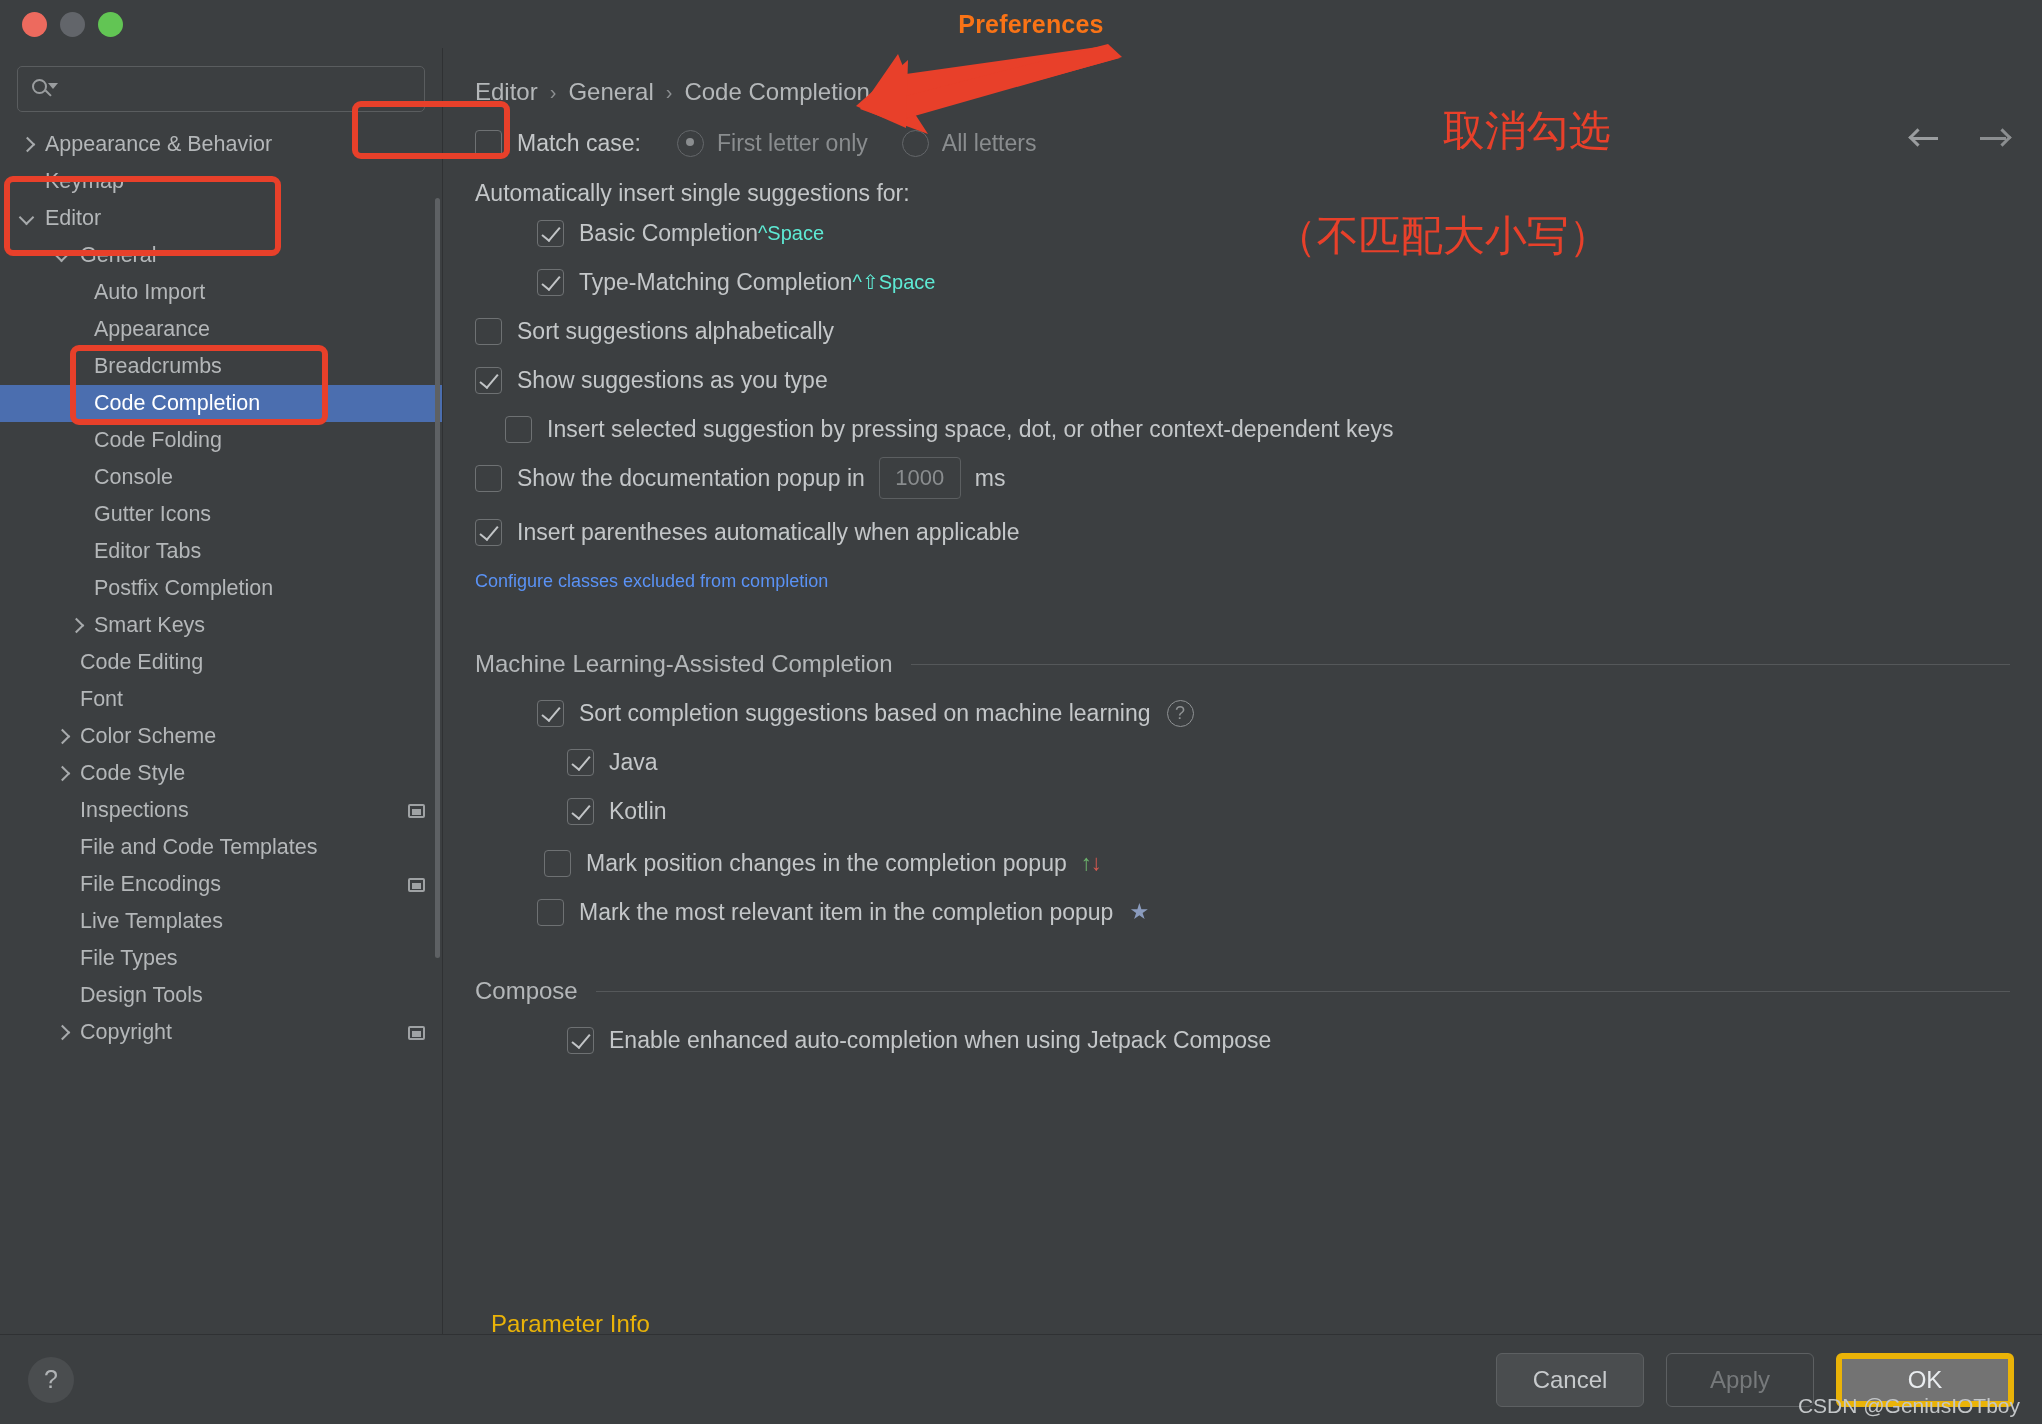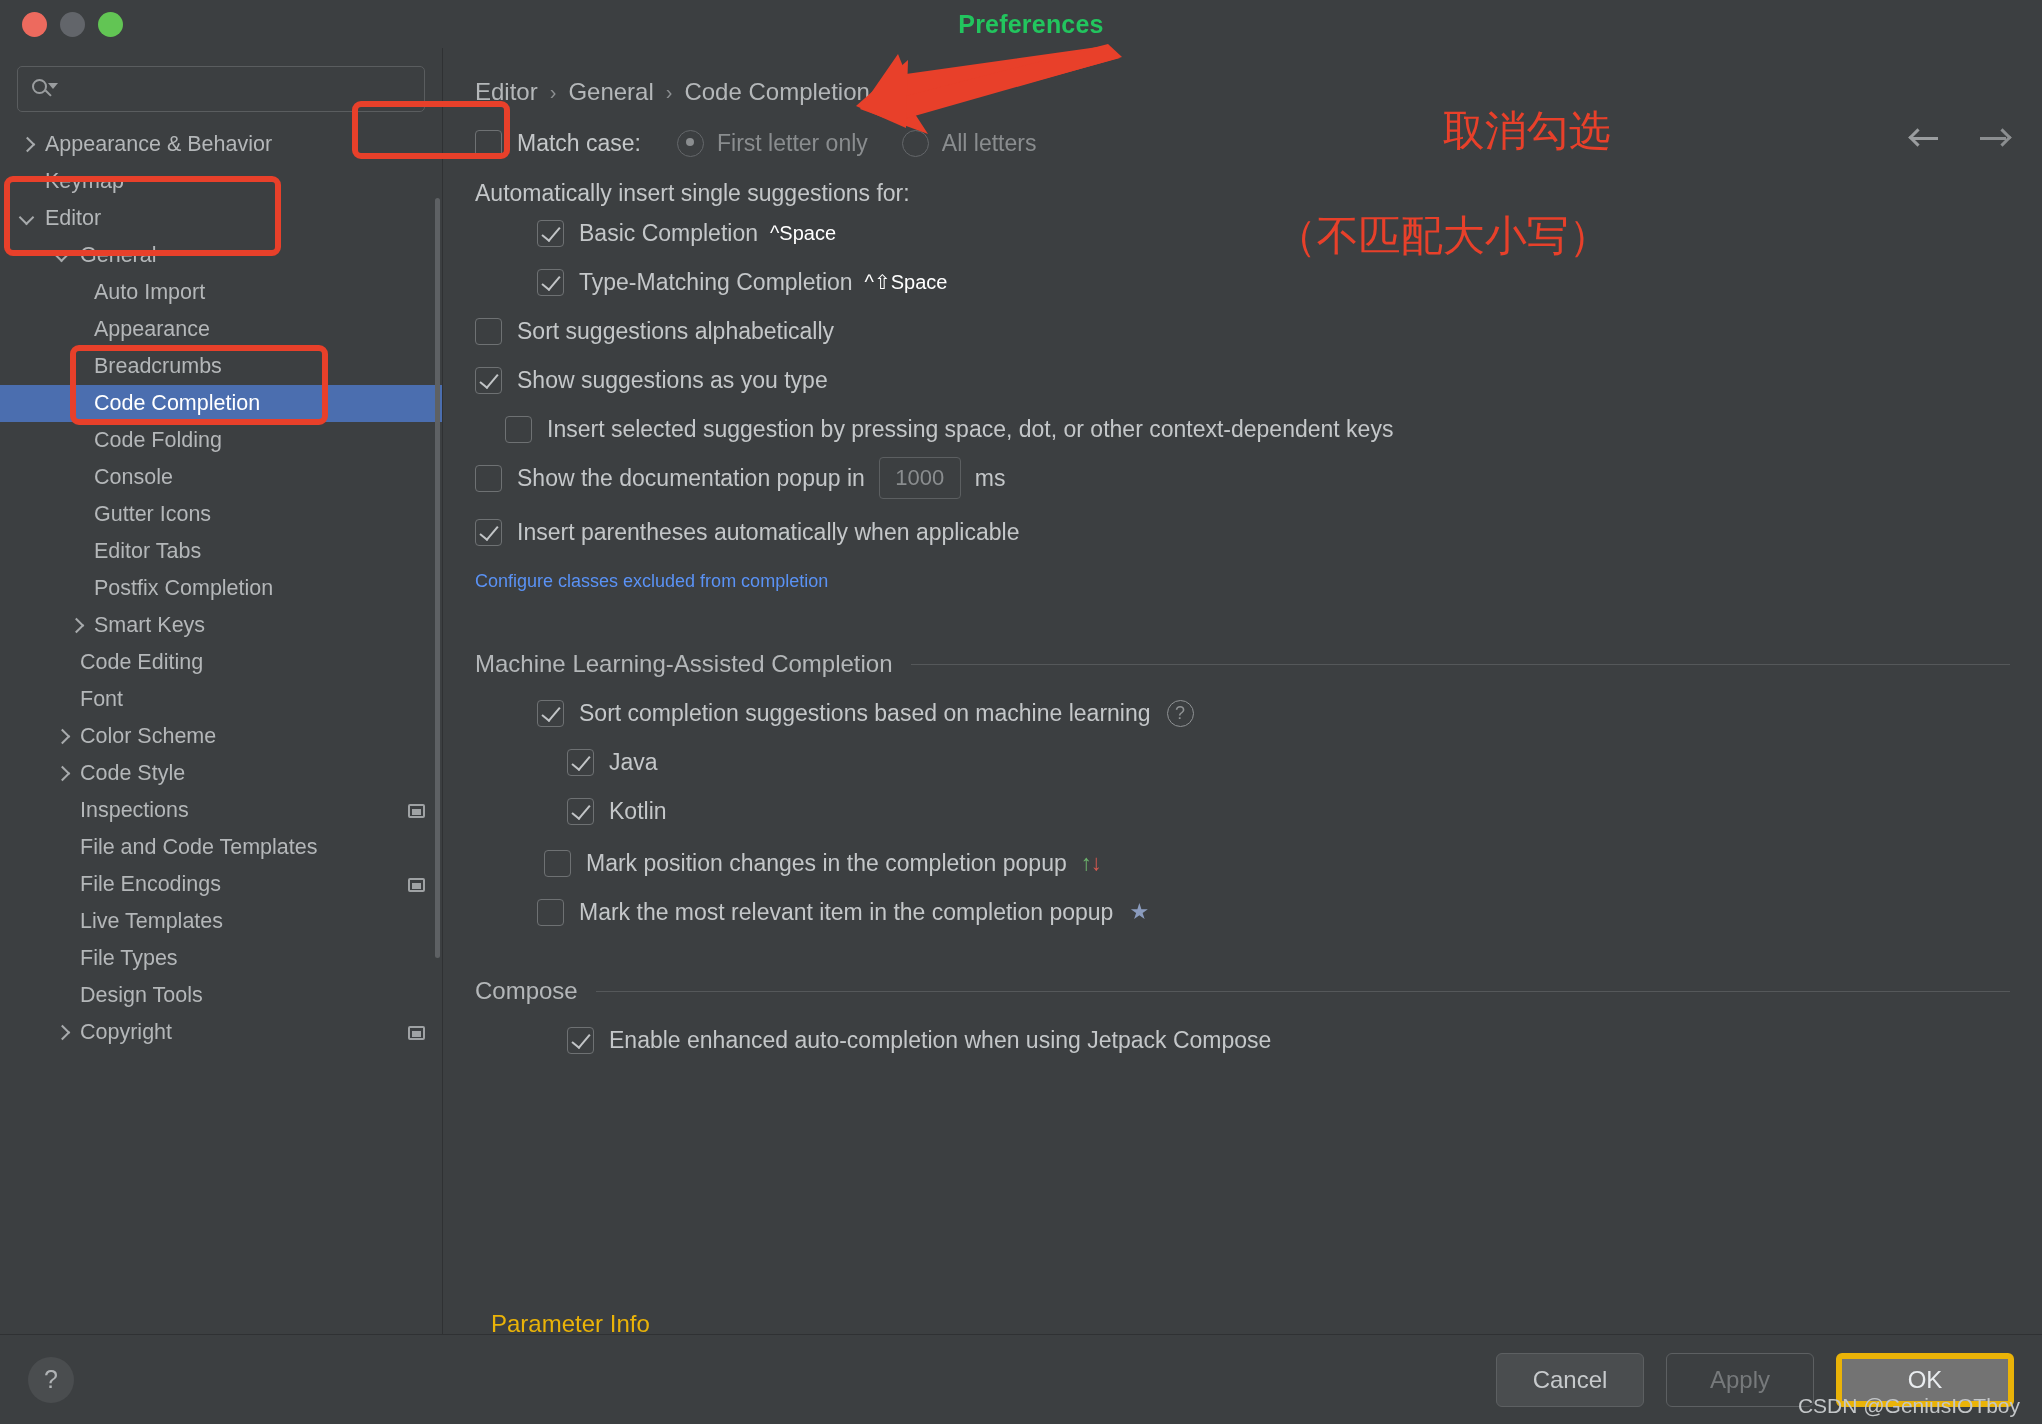--- a/index.html
+++ b/index.html
@@ -24,21 +24,21 @@
     display: flex; align-items: center;
   }
   .traffic { display: flex; gap: 13px; margin-left: 22px; }
   .dot { width: 25px; height: 25px; border-radius: 50%; }
   .dot.close { background: #ed6a5e; }
   .dot.min   { background: #62656a; }
   .dot.max   { background: #62c554; }
   .win-title {
     position: absolute; left: 0; right: 0; top: 0; height: 48px;
     display: flex; align-items: center; justify-content: center;
-    color: #22c55e; font-size: 25px; font-weight: bold;
+    color: #f97316; font-size: 25px; font-weight: bold;
     letter-spacing: .2px;
     margin-left: 20px;
   }
 
   
   .body {
     flex: 1 1 auto; display: flex; min-height: 0;
     background: #3c3f41;
   }
 
@@ -163,21 +163,21 @@
     width: 27px; height: 27px; flex: 0 0 27px; border-radius: 50%;
     border: 1.8px solid #64676a; background: #3c3f41;
     position: relative; margin-right: 13px;
   }
   .radio.on::after {
     content: ""; position: absolute; left: 7.5px; top: 7.5px;
     width: 8px; height: 8px; border-radius: 50%; background: #8a8d8f;
   }
   .lbl { color: #c4c7c9; font-size: 23px; white-space: nowrap; }
   .lbl.dim { color: #8a8d8f; }
-  .shortcut { color: #ffffff; font-size: 20px; margin-left: 12px; }
+  .shortcut { color: #5eead4; font-size: 20px; margin-left: 0; }
   .link { color: #5a92f5; font-size: 18px; }
 
   .indent1 { margin-left: 30px; }
   .indent2 { margin-left: 62px; }
   .indent3 { margin-left: 92px; }
 
   .numbox {
     width: 82px; height: 42px; border: 1px solid #5c5f61; border-radius: 4px;
     background: #3c3f41; color: #8a8d8f; font-size: 22px;
     display: flex; align-items: center; justify-content: center;

